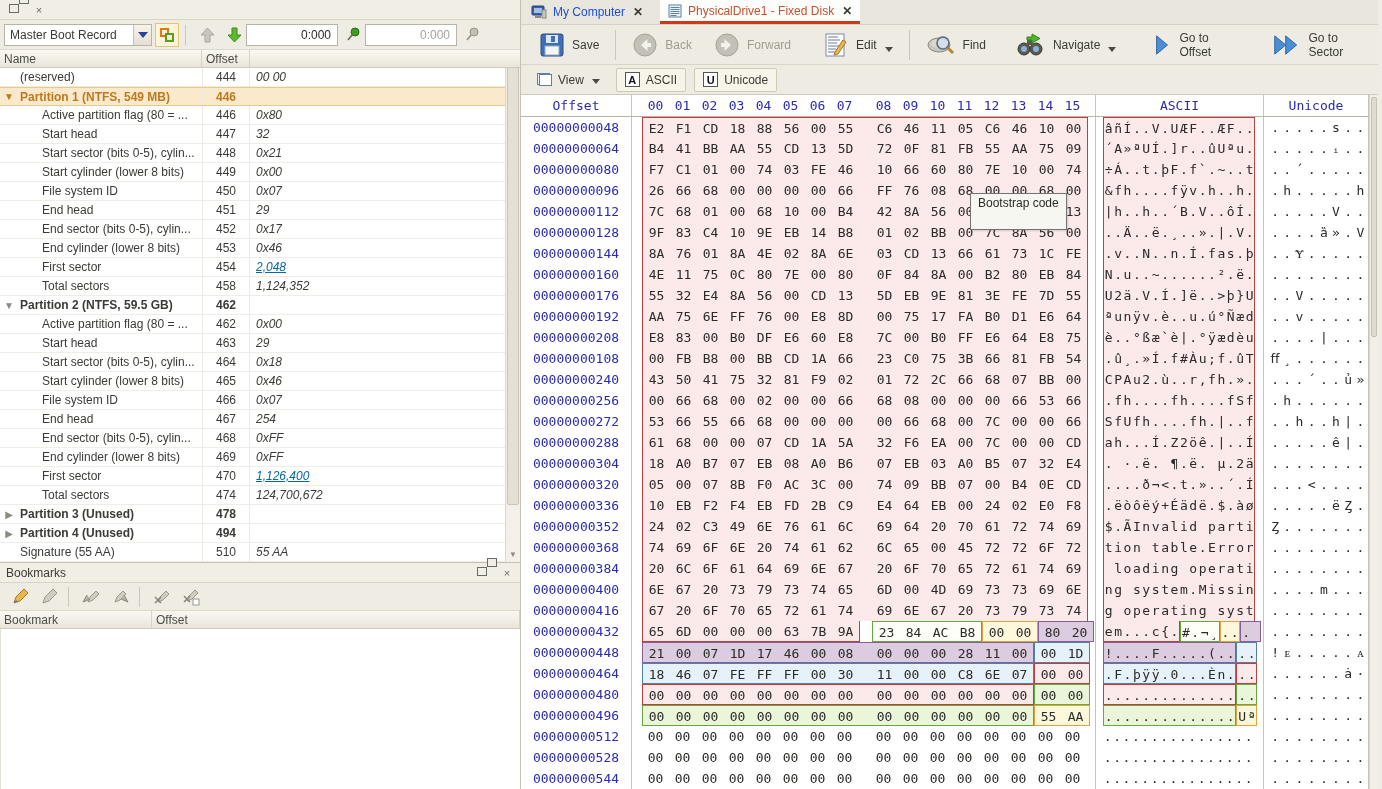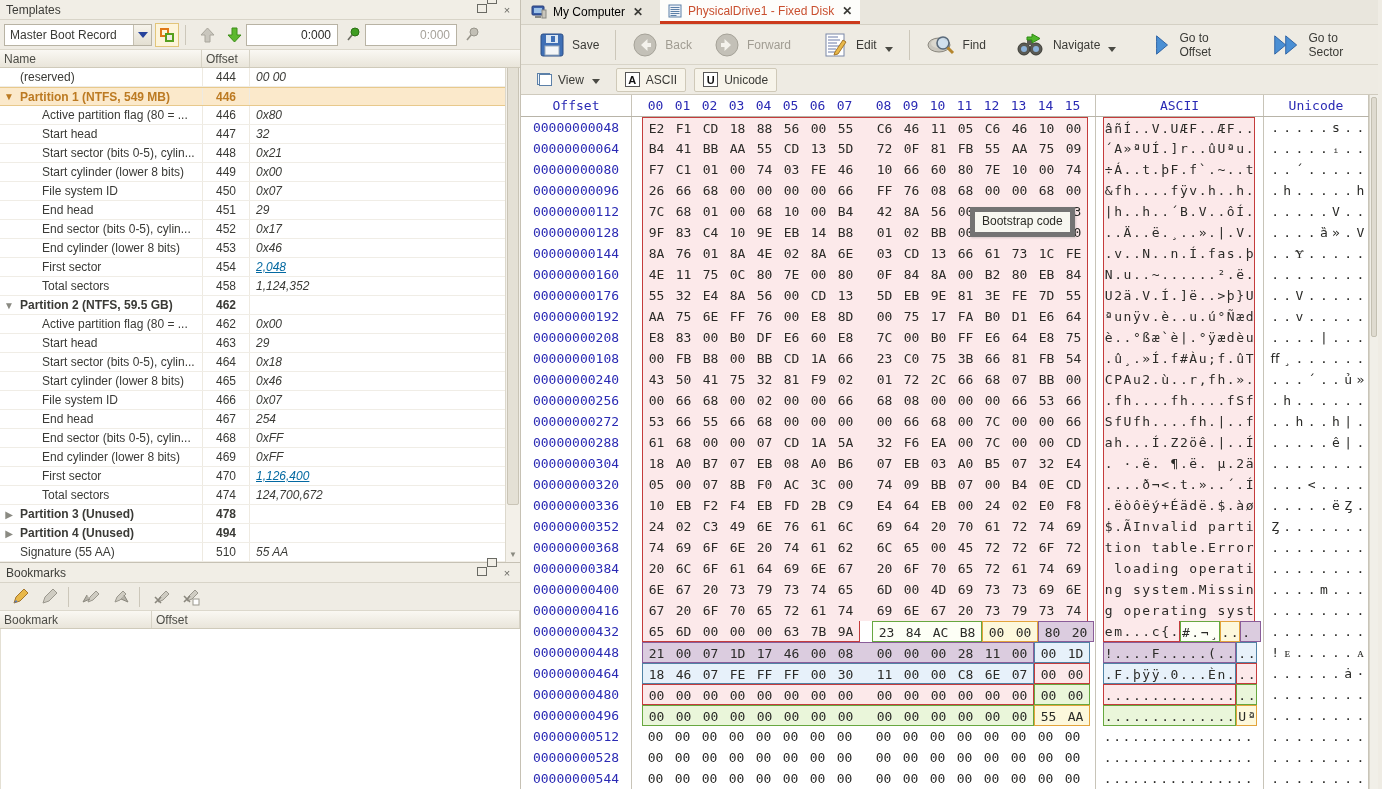--- a/index.html
+++ b/index.html
@@ -56,21 +56,21 @@
 
   .bm-panel { flex:1; display:flex; flex-direction:column; border-top:1px solid #c6c1b4; }
   .bm-toolbar { height:28px; display:flex; align-items:center; padding:0 4px; background:#efece4; border-bottom:1px solid #dcd8cc; }
   .bm-toolbar .tbtn { width:26px; height:24px; }
   .bm-empty { flex:1; background:#fff; border-left:1px solid #e4e0d4; }
 
   
   .right { width:857px; display:flex; flex-direction:column; background:#fff; }
   .tabbar { height:25px; background:#e9e6dd; display:flex; align-items:flex-end; padding-left:2px; border-bottom:1px solid #d4d0c4; }
   .tab { height:24px; display:flex; align-items:center; padding:0 8px; margin-right:2px; cursor:default; }
-  .tab .lbl { margin:0 8px 0 6px; color:#000000; }
+  .tab .lbl { margin:0 8px 0 6px; color:#1d4ed8; }
   .tab .x { font-weight:bold; color:#3a3a36; font-size:12px; }
   .tab.active { background:#fdfdfb; border-bottom:3px solid #cc3a1d;margin-left:7px; }
   .tab.active .lbl { color:#c94f2f; }
 
   .maintb { height:40px; display:flex; align-items:center; background:#eeebe3; border-bottom:1px solid #d8d4c8; padding-left:10px; }
   .mbtn { display:flex; align-items:center; height:32px; padding:0 8px; color:#3a3a36; font-size:12px; }
   .mbtn .lbl { margin-left:7px; }
   .mbtn.dis { color:#a09c92; }
   .caret { width:0; height:0; border-left:4px solid transparent; border-right:4px solid transparent; border-top:5px solid #4a4a44; margin:10px 0 0 8px; }
   .tsep { width:1px; height:30px; background:#ccc7ba; margin:0 8px; }
@@ -96,33 +96,32 @@
   .hexrow { height:21px; display:flex; color:#2b2b28; }
   .hexrow .c-off { line-height:21px; }
   .hcell { display:inline-block; width:27px; text-align:center; line-height:21px; }
   .hgap { display:inline-block; width:12px; }
   .hchunk, .achunk { display:inline-block; vertical-align:top; height:21px; }
   .acell { display:inline-block; width:9.4px; text-align:center; line-height:21px; }
   .ucell { display:inline-block; width:12.2px; text-align:center; line-height:21px; }
   .hexscroll { position:absolute; right:0; top:0; bottom:0; width:9px; background:#f1efe8; border-left:1px solid #d8d4c8; }
   .hexscroll .thumb { position:absolute; left:1px; top:2px; width:6px; height:240px; background:#dfdbd0; border:1px solid #c4c0b2; border-radius:2px; }
 
-  .tooltip { position:absolute; left:449px; top:112px; height:30px; background:#f7f7f1; border:5px solid #737373;
+  .tooltip { position:absolute; left:449px; top:98px; height:37px; background:#f7f7f1; border:1px solid #737373;
     font-family:"Liberation Sans", sans-serif; font-size:12px; color:#2a2a26; padding:2px 7px 0 7px; z-index:5; box-shadow:1px 1px 2px rgba(0,0,0,.15); }
 </style>
 </head>
 <body>
 
 <div class="app">
 
   <div class="left">
 
     <div>
       <div class="panel-title">
-        <span class="t">Templates</span>
         <span class="wicon"><span class="float-ic"></span></span>
         <span class="wicon">×</span>
       </div>
 
       <div class="tpl-toolbar">
         <div class="combo">
           <span class="cv">Master Boot Record</span>
           <span class="cb">
               <span class="tri-down-blue"></span>
             </span>

